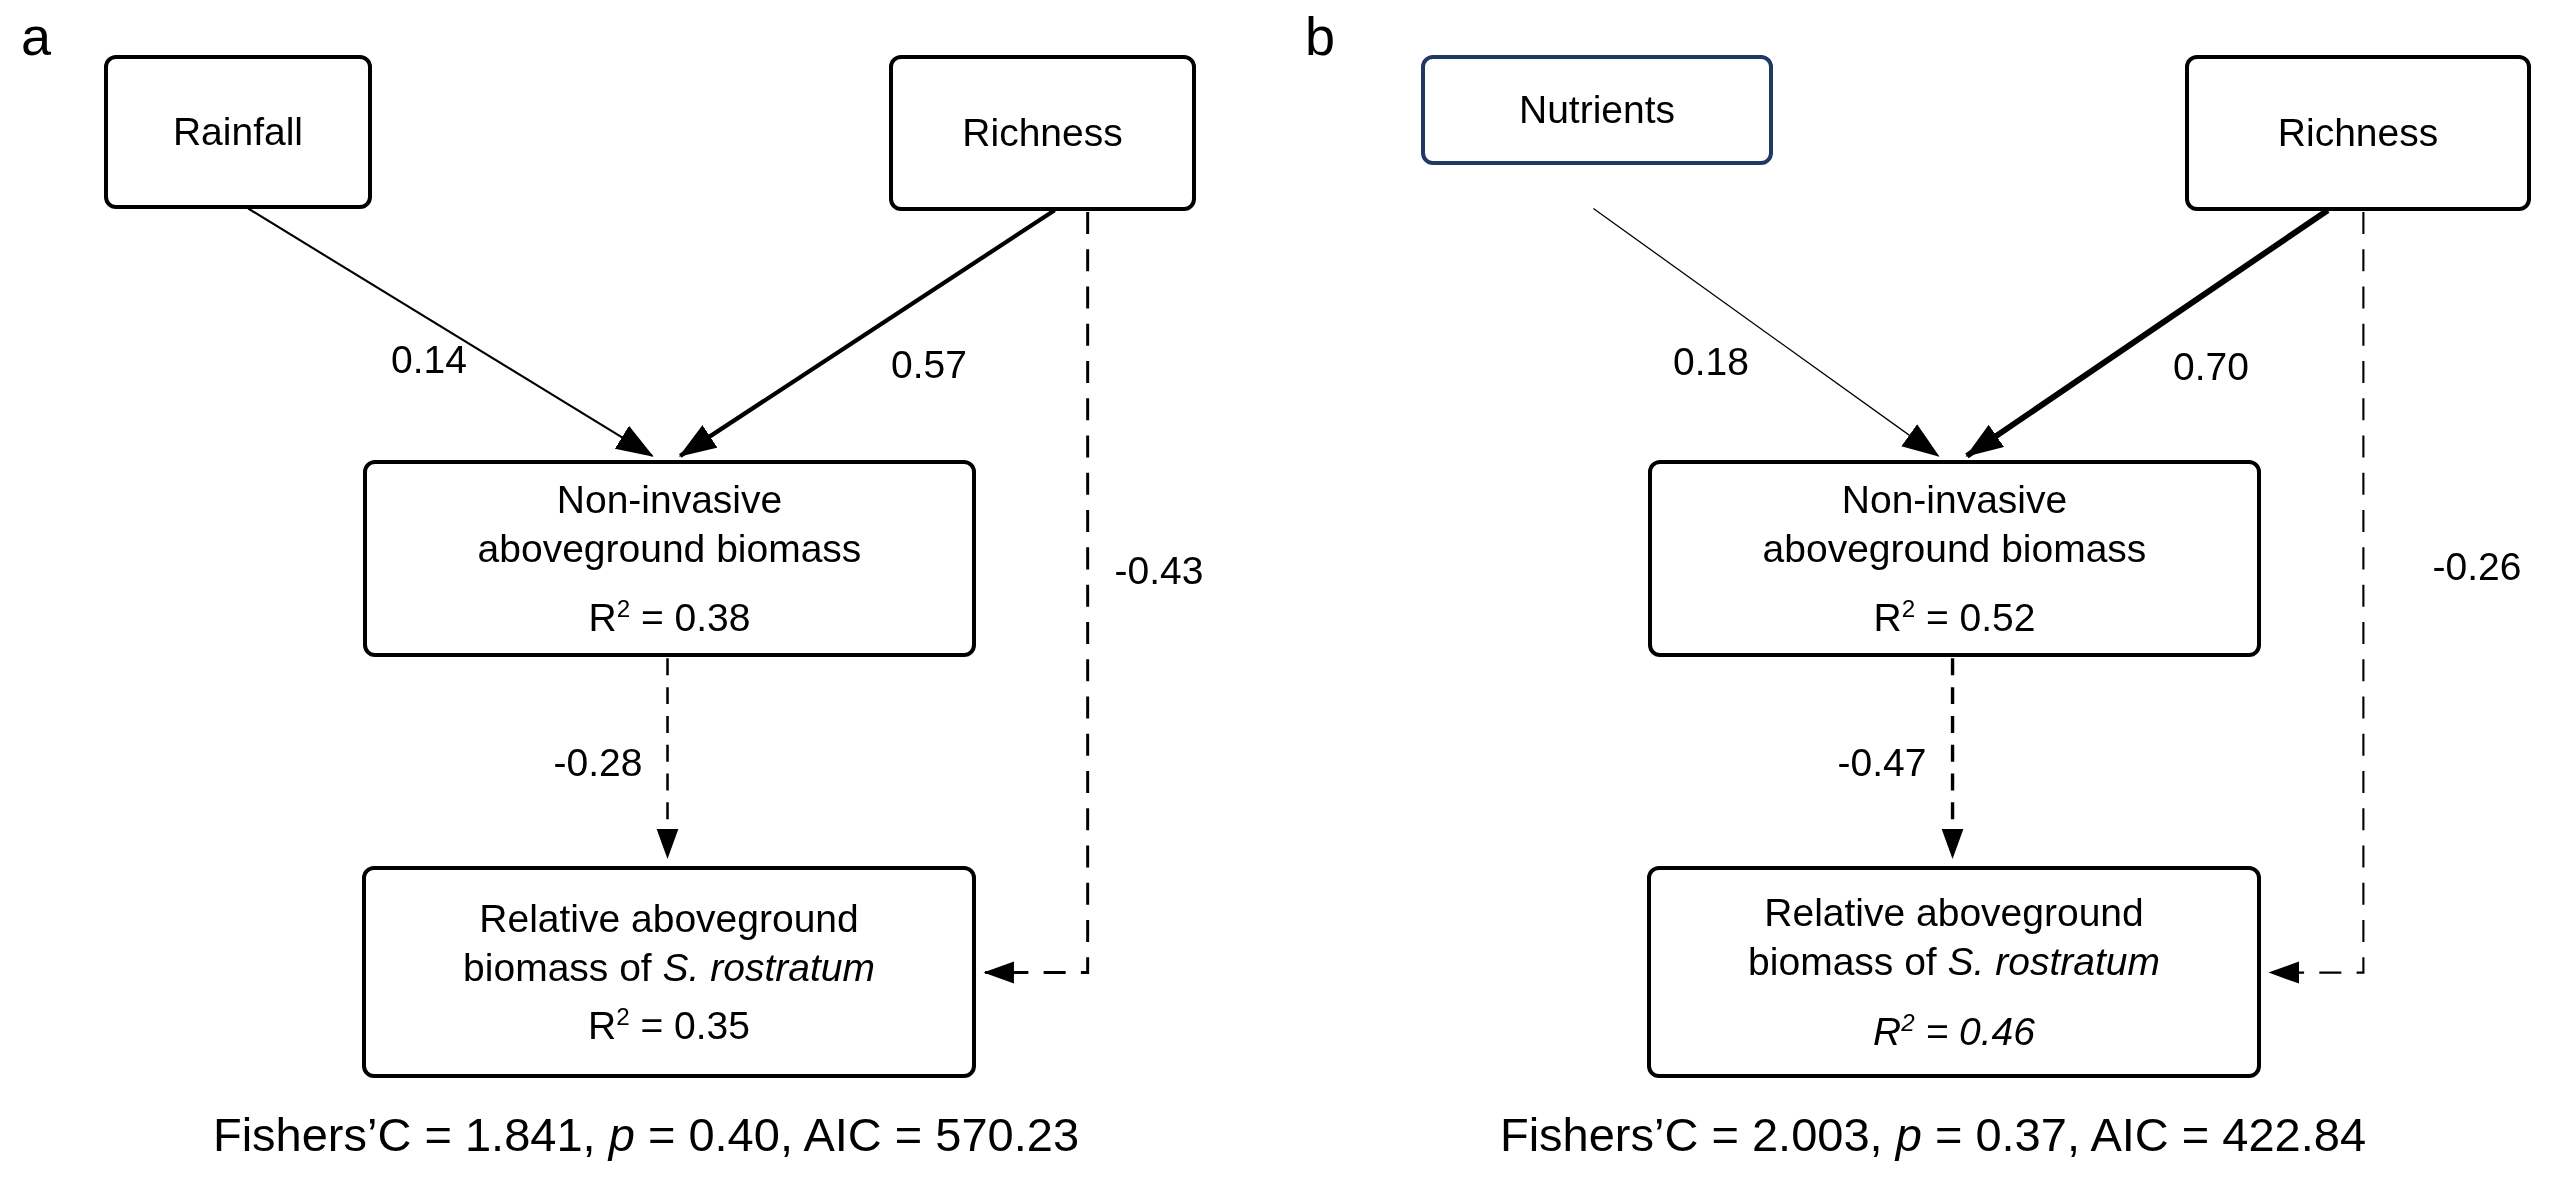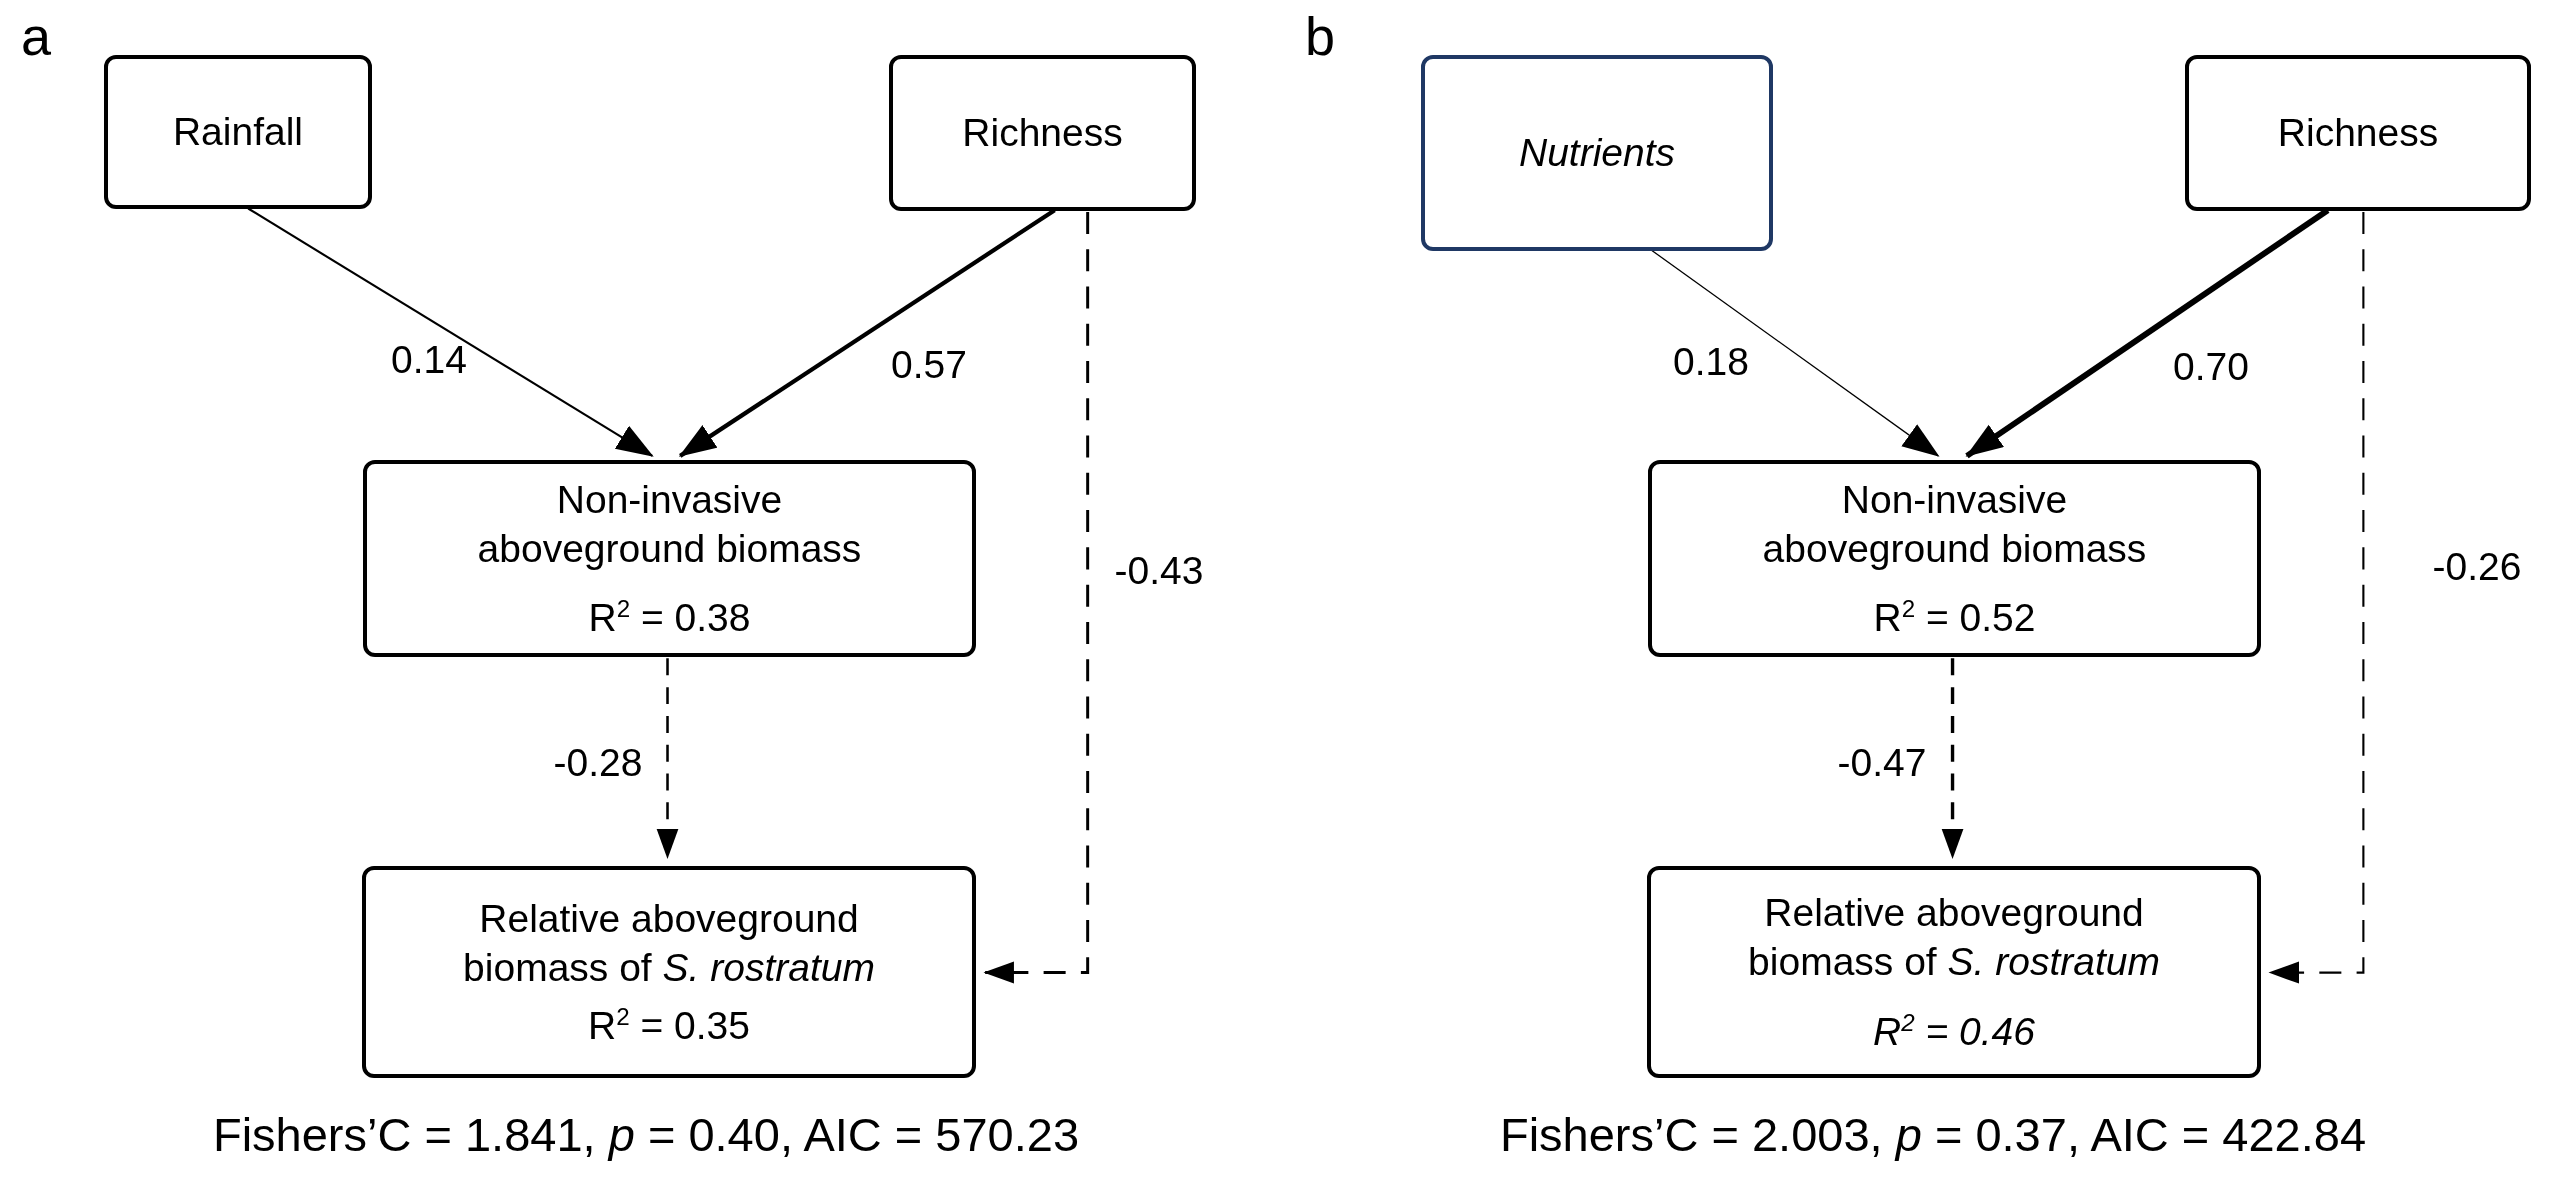--- a/index.html
+++ b/index.html
@@ -80,21 +80,21 @@
 
   <span class="coef" style="left:429px;top:359px;">0.14</span>
   <span class="coef" style="left:929px;top:364px;">0.57</span>
   <span class="coef" style="left:598px;top:762px;">-0.28</span>
   <span class="coef" style="left:1159px;top:570px;">-0.43</span>
 
   <div class="fit" style="left:646px;top:1108px;"><span>Fishers’C = 1.841, </span><span class="pit">p</span><span> = 0.40, AIC = 570.23</span></div>
 
   <div class="panel-letter" style="left:1305px;top:8.5px;">b</div>
 
-  <div class="node node--nutrients" style="left: 1421px; top: 55px; width: 352px; height: 196px; border-color: rgb(31, 56, 100); font-style: italic;">
+  <div class="node node--nutrients" style="left: 1421px; top: 55px; width: 352px; height: 110px; border-color: rgb(31, 56, 100);">
     <span class="bline">Nutrients</span>
   </div>
 
   <div class="node" style="left:2185px;top:55px;width:346px;height:156px;">
     <span class="bline">Richness</span>
   </div>
 
   <div class="node" style="left:1648px;top:460px;width:613px;height:197px;">
     <span class="bline">Non-invasive</span>
     <span class="bline">aboveground biomass</span>

